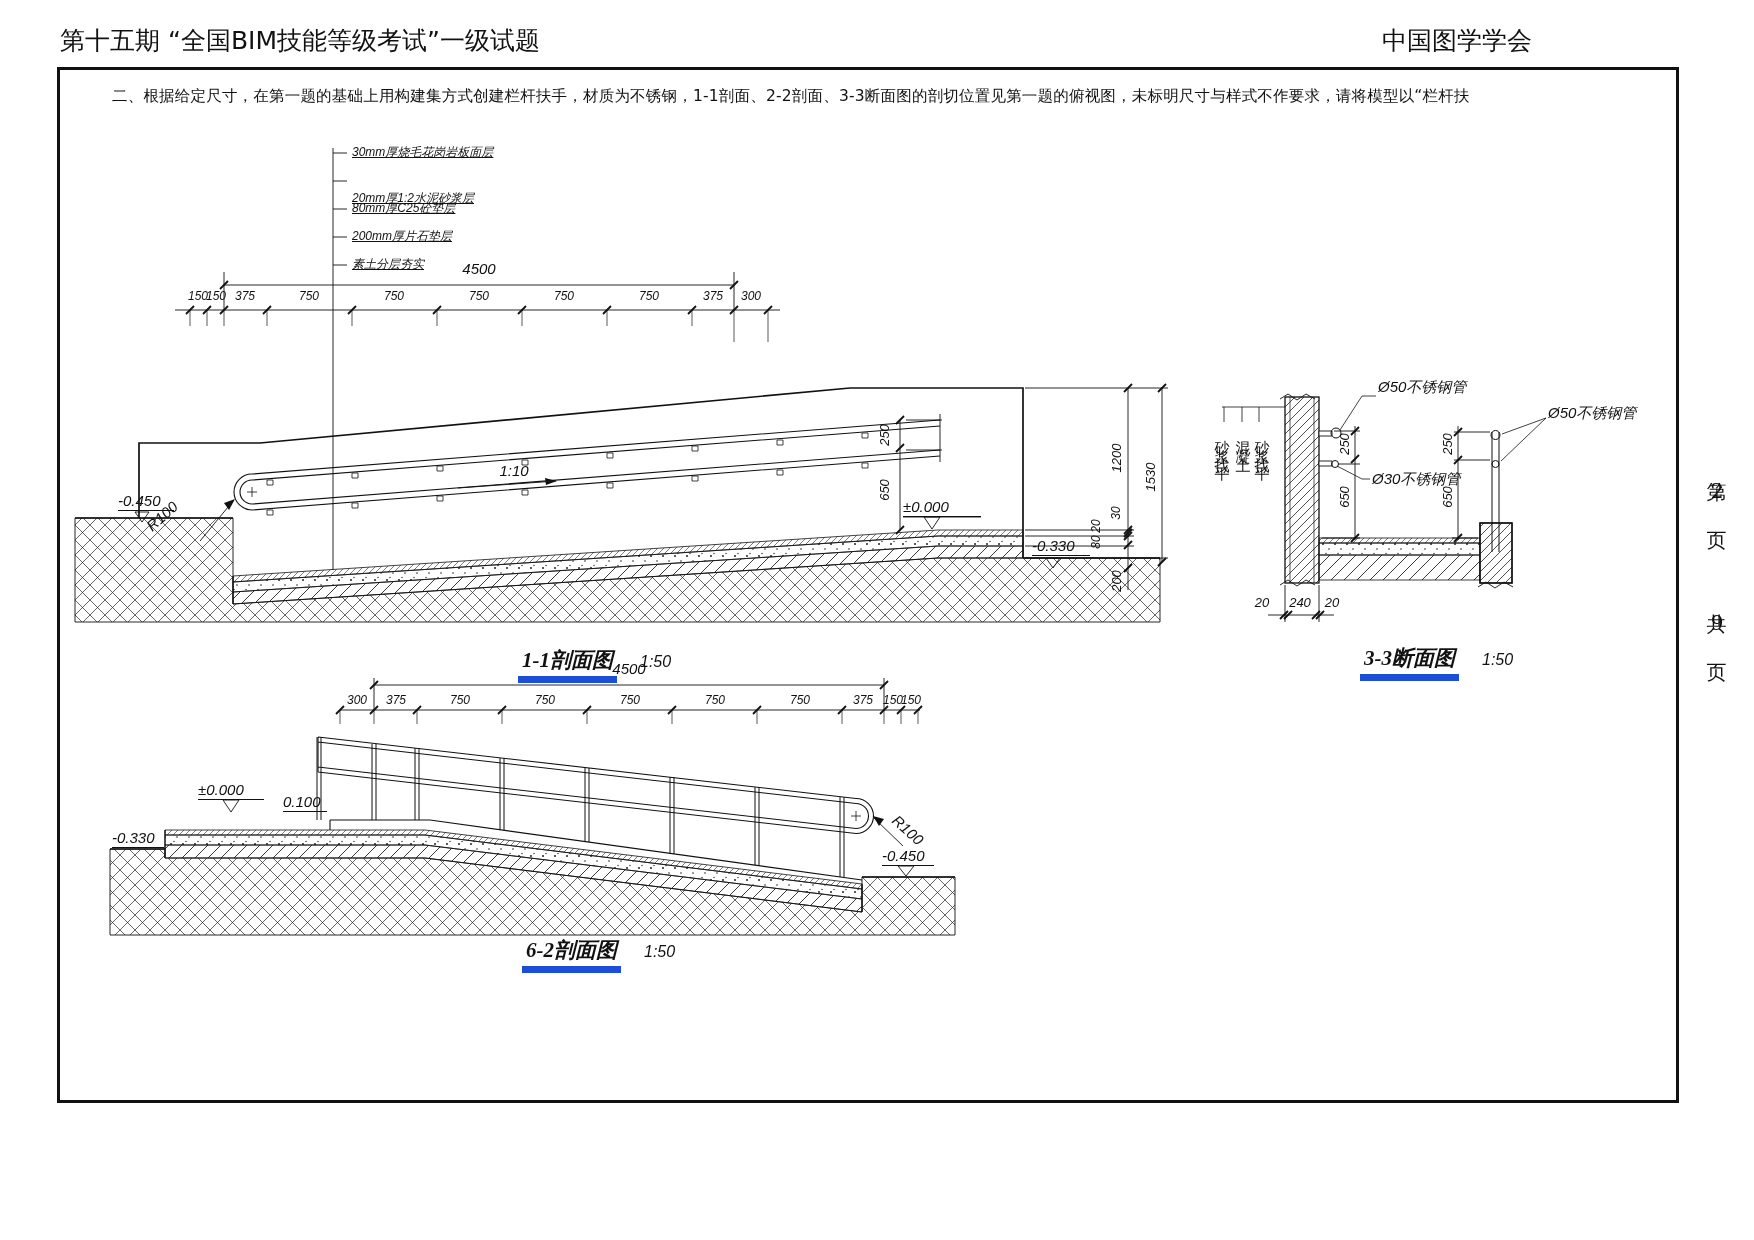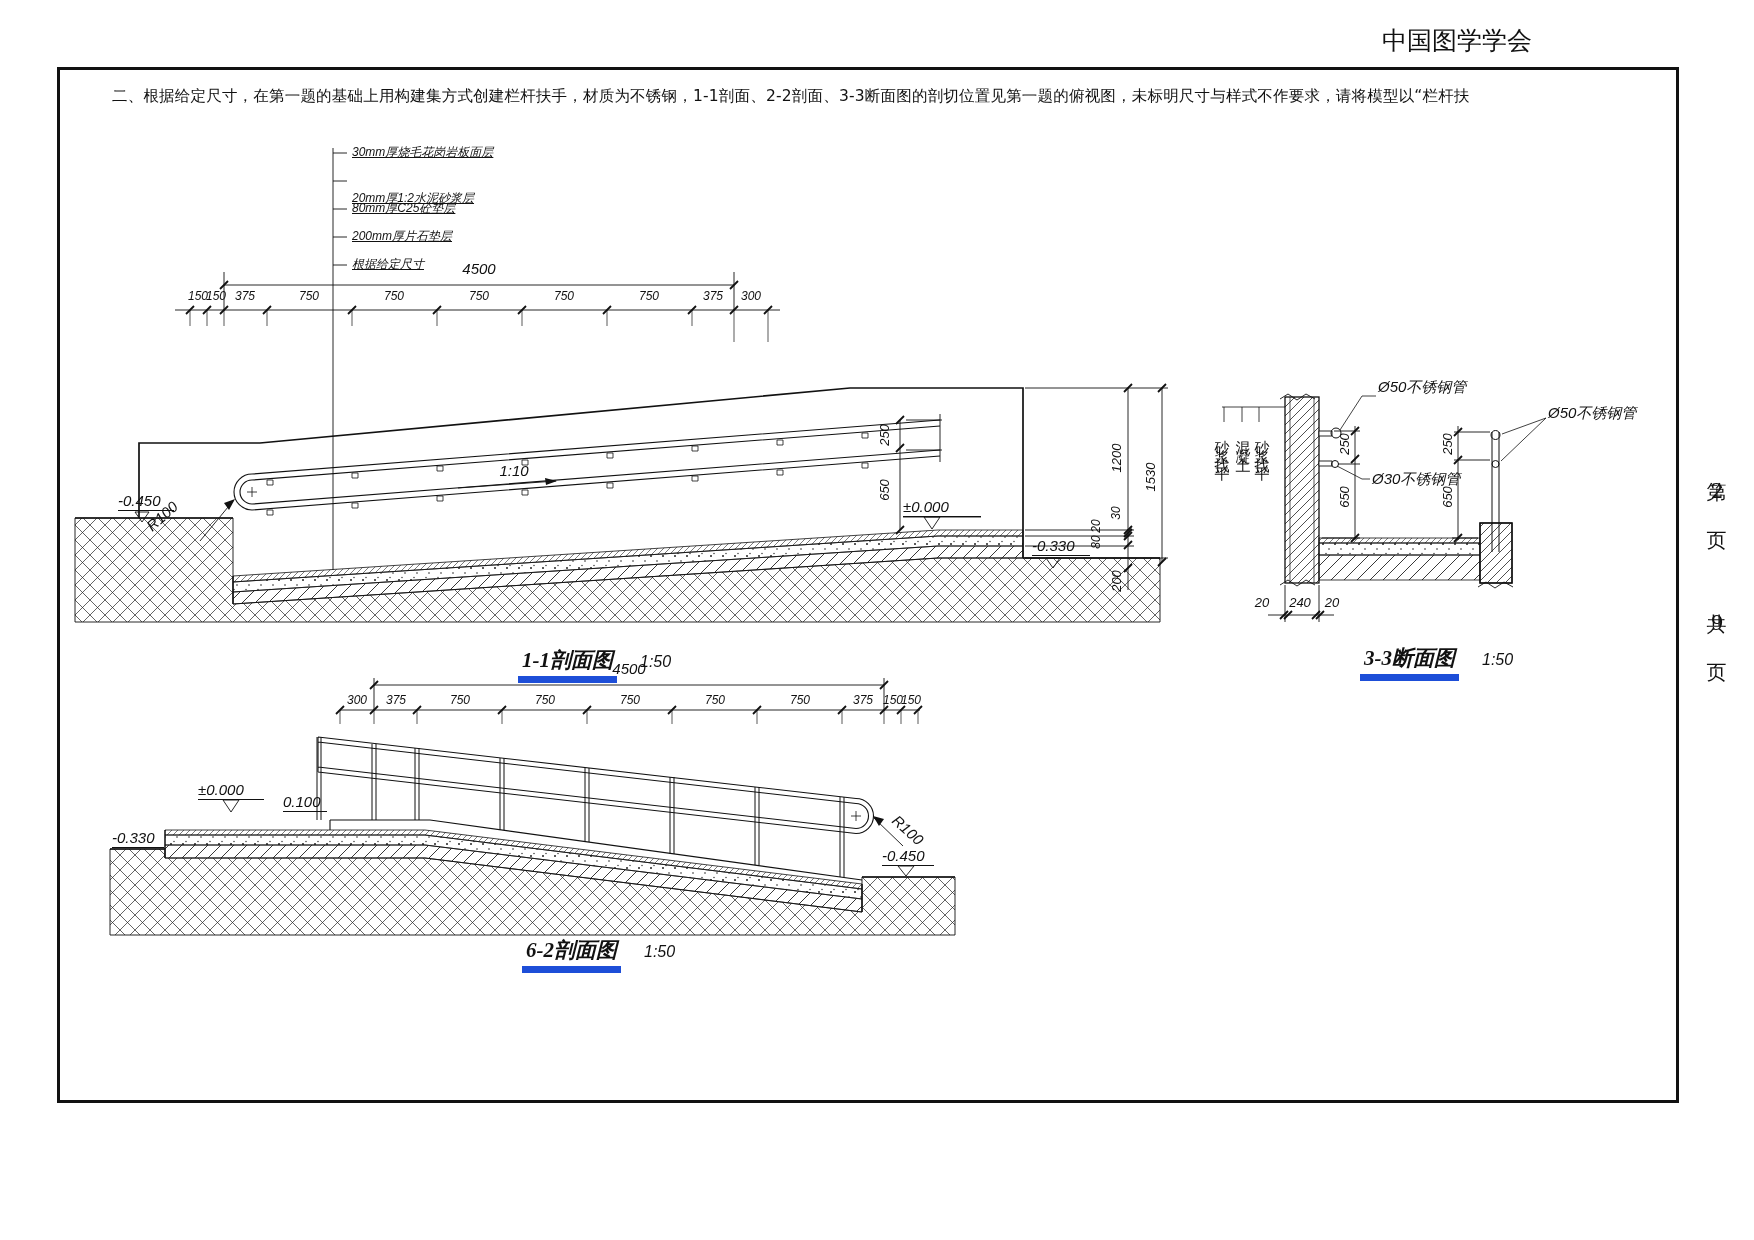--- a/index.html
+++ b/index.html
@@ -160,29 +160,30 @@
       <path d="M336,714 L344,706 M370,714 L378,706 M413,714 L421,706 M498,714 L506,706 M583,714 L591,706 M668,714 L676,706 M753,714 L761,706 M838,714 L846,706 M880,714 L888,706 M897,714 L905,706 M914,714 L922,706" stroke-width="1.8"></path>
       <path d="M340,710 V724 M374,710 V724 M417,710 V724 M502,710 V724 M587,710 V724 M672,710 V724 M757,710 V724 M842,710 V724 M884,710 V724 M901,710 V724 M918,710 V724" stroke-width="0.7"></path>
 
       <path d="M223,800 L239,800 L231,812 Z" stroke-width="0.9"></path>
       <path d="M898,866 L914,866 L906,876 Z" stroke-width="0.9"></path>
     </g>
   </svg>
 
   <div id="border-frame"></div>
 
+  <div class="hdr" style="left:60px;top:24px;">第十五期 “全国BIM技能等级考试”一级试题</div>
   <div class="hdr" style="left:1382px;top:24px;">中国图学学会</div>
 
   <div class="instr" style="left:80px;top:86px;margin-left:32px;">二、根据给定尺寸，在第一题的基础上用构建集方式创建栏杆扶手，材质为不锈钢，1-1剖面、2-2剖面、3-3断面图的剖切位置见第一题的俯视图，未标明尺寸与样式不作要求，请将模型以“栏杆扶</div>
 
   <div class="lbl s16" style="left:352px;top:146px;">30mm厚烧毛花岗岩板面层</div>
   <div class="lbl s16" style="left:352px;top:192px;">20mm厚1:2水泥砂浆层</div>
   <div class="lbl s16" style="left:352px;top:202px;">80mm厚C25砼垫层</div>
   <div class="lbl s16" style="left:352px;top:230px;">200mm厚片石垫层</div>
-  <div class="lbl s16" style="left:352px;top:258px;">根据给定尺寸</div>
+  <div class="lbl s16" style="left:352px;top:258px;">素土分层夯实</div>
 
   <div class="lbl s15 c" style="left:479px;top:261px;">4500</div>
   <div class="lbl s12 c" style="left:198px;top:290px;">150</div>
   <div class="lbl s12 c" style="left:216px;top:290px;">150</div>
   <div class="lbl s12 c" style="left:245px;top:290px;">375</div>
   <div class="lbl s12 c" style="left:309px;top:290px;">750</div>
   <div class="lbl s12 c" style="left:394px;top:290px;">750</div>
   <div class="lbl s12 c" style="left:479px;top:290px;">750</div>
   <div class="lbl s12 c" style="left:564px;top:290px;">750</div>
   <div class="lbl s12 c" style="left:649px;top:290px;">750</div>

